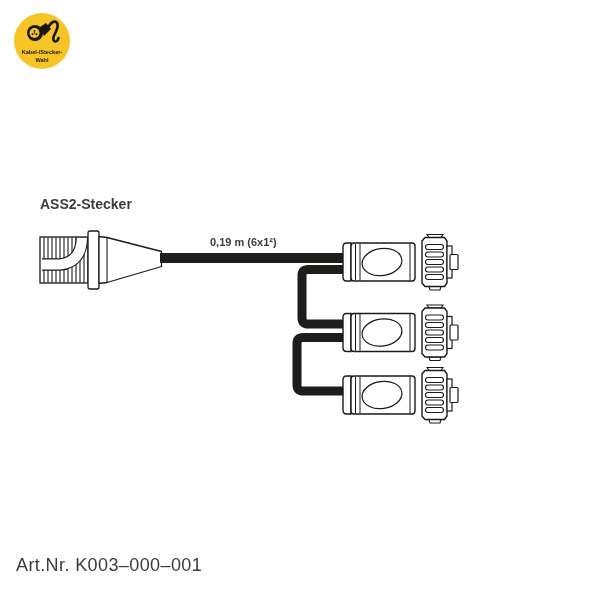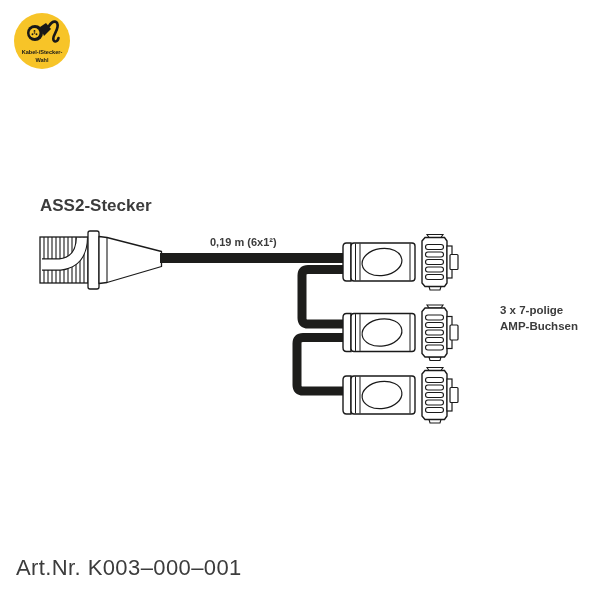--- a/index.html
+++ b/index.html
@@ -2,25 +2,25 @@
 <html><head>
 <meta charset="utf-8">
 <style>
   html,body{margin:0;padding:0;background:#ffffff;}
   .page{
     position:relative;width:600px;height:600px;background:#ffffff;overflow:hidden;
     font-family:"Liberation Sans",sans-serif;
   }
   .logo{position:absolute;left:13px;top:12px;width:58px;height:58px;}
   .label{position:absolute;color:#3c3c3c;font-weight:600;white-space:nowrap;}
-  .plug-label{left:40px;top:196px;font-size:17px;}
+  .plug-label{left:40px;top:196px;font-size:14px;}
   .cable-label{left:210px;top:236px;font-size:11px;}
   .sockets-label{left:500px;top:303px;font-size:11.5px;line-height:15.5px;}
   .artnr{
-    position:absolute;left:16px;top:555px;font-size:22px;color:#3c3c3c;
+    position:absolute;left:16px;top:555px;font-size:18px;color:#3c3c3c;
     font-weight:400;letter-spacing:0.4px;white-space:nowrap;
   }
   .art{position:absolute;left:0;top:0;}
 </style>
 </head>
 <body>
 
 <div class="page">
 
   <div class="logo">
@@ -36,24 +36,20 @@
         <circle cx="21.5" cy="21" r="0.8" fill="#181818"></circle>
         <path d="M36,14 C40,7.5 45.5,8.5 44.5,15 C43.7,20 40.5,22.5 40.3,26.5 C40.1,30.5 44.5,30.5 45.5,26" fill="none" stroke="#181818" stroke-width="2.6" stroke-linecap="round"></path>
       </g>
       <text x="29" y="41.5" text-anchor="middle" font-size="5.6" font-weight="bold" fill="#181818">Kabel-/Stecker-</text>
       <text x="29" y="49.5" text-anchor="middle" font-size="5.6" font-weight="bold" fill="#181818">Wahl</text>
     </svg>
   </div>
 
   <div class="label plug-label">ASS2-Stecker</div>
   <div class="label cable-label">0,19 m (6x1²)</div>
-  <div class="label sockets-label">
-    <div>3 x 7-polige</div>
-    <div>AMP-Buchsen</div>
-  </div>
 
   <svg class="art" width="600" height="600" viewBox="0 0 600 600">
     <defs>
       <clipPath id="threadclip">
           <rect x="40.5" y="237.5" width="47" height="45"></rect>
         </clipPath>
 
       <g id="amp-socket" stroke="#1a1a1a" fill="#ffffff">
 
         <path d="M9,-19 L9,19 L4.5,19 Q1,19 1,15 L1,-15 Q1,-19 4.5,-19 Z" stroke-width="1.4"></path>

